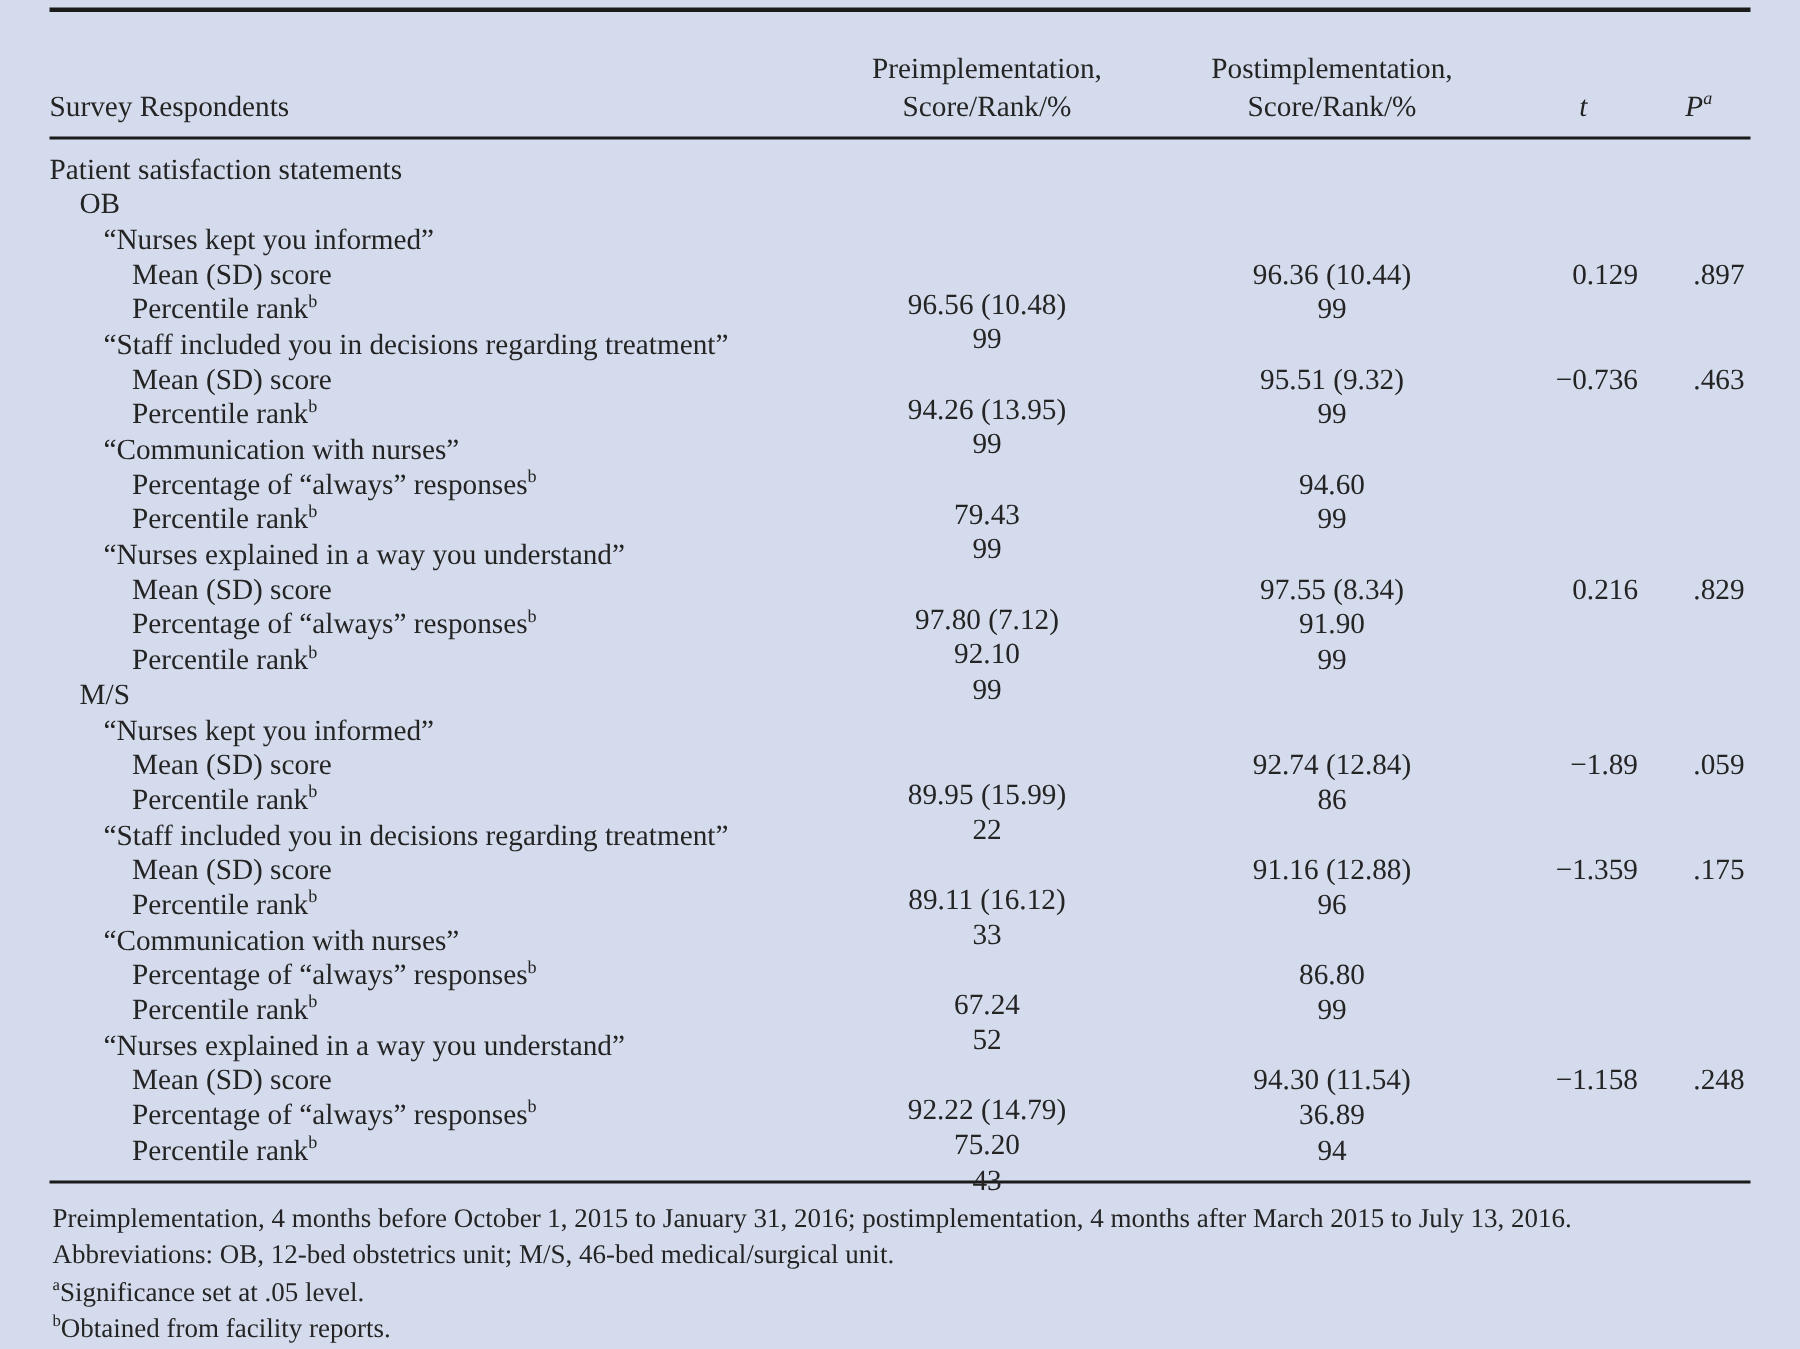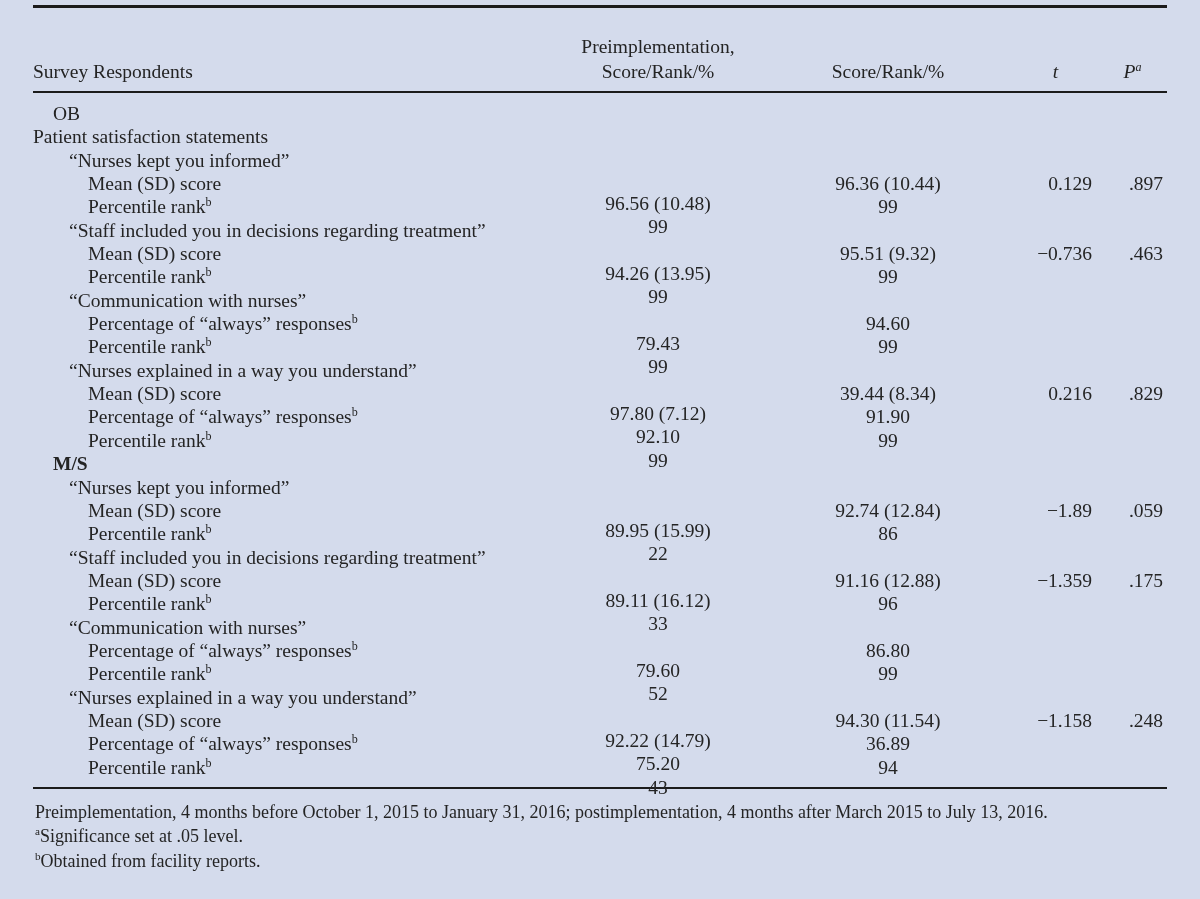--- a/index.html
+++ b/index.html
@@ -54,38 +54,39 @@
 
     <div class="rule rule-thick"></div>
 
     <div class="thead">
       <div class="c-label">Survey Respondents</div>
       <div class="c-pre th-center">
         <div>Preimplementation,</div>
         <div>Score/Rank/%</div>
       </div>
       <div class="c-post th-center">
+        <div>Postimplementation,</div>
         <div>Score/Rank/%</div>
       </div>
       <div class="c-t th-stat">t</div>
       <div class="c-p th-stat"><span>P</span><sup>a</sup></div>
     </div>
 
     <div class="rule"></div>
 
     <div class="tbody">
         <div class="trow">
+          <div class="c-label" style="padding-left: 0px;">Patient satisfaction statements</div>
+          <div class="c-pre"></div>
+          <div class="c-post"></div>
+          <div class="c-t"></div>
+          <div class="c-p"></div>
+        </div>
+        <div class="trow">
           <div class="c-label" style="padding-left: 20px;">OB</div>
-          <div class="c-pre"></div>
-          <div class="c-post"></div>
-          <div class="c-t"></div>
-          <div class="c-p"></div>
-        </div>
-        <div class="trow">
-          <div class="c-label" style="padding-left: 0px;">Patient satisfaction statements</div>
           <div class="c-pre"></div>
           <div class="c-post"></div>
           <div class="c-t"></div>
           <div class="c-p"></div>
         </div>
         <div class="trow">
           <div class="c-label" style="padding-left: 36px;">“Nurses kept you informed”</div>
           <div class="c-pre"></div>
           <div class="c-post"></div>
           <div class="c-t"></div>
@@ -150,40 +151,40 @@
         <div class="trow">
           <div class="c-label" style="padding-left: 36px;">“Nurses explained in a way you understand”</div>
           <div class="c-pre"></div>
           <div class="c-post"></div>
           <div class="c-t"></div>
           <div class="c-p"></div>
         </div>
         <div class="trow">
           <div class="c-label" style="padding-left: 55px;">Mean (SD) score</div>
           <div class="c-pre">97.80 (7.12)</div>
-          <div class="c-post">39.44 (8.34)</div>
+          <div class="c-post">97.55 (8.34)</div>
           <div class="c-t">0.216</div>
           <div class="c-p">.829</div>
         </div>
         <div class="trow">
           <div class="c-label" style="padding-left: 55px;">Percentage of “always” responses<sup>b</sup></div>
           <div class="c-pre">92.10</div>
           <div class="c-post">91.90</div>
           <div class="c-t"></div>
           <div class="c-p"></div>
         </div>
         <div class="trow">
           <div class="c-label" style="padding-left: 55px;">Percentile rank<sup>b</sup></div>
           <div class="c-pre">99</div>
           <div class="c-post">99</div>
           <div class="c-t"></div>
           <div class="c-p"></div>
         </div>
         <div class="trow">
-          <div class="c-label" style="padding-left: 20px; font-weight: bold;">M/S</div>
+          <div class="c-label" style="padding-left: 20px;">M/S</div>
           <div class="c-pre"></div>
           <div class="c-post"></div>
           <div class="c-t"></div>
           <div class="c-p"></div>
         </div>
         <div class="trow">
           <div class="c-label" style="padding-left: 36px;">“Nurses kept you informed”</div>
           <div class="c-pre"></div>
           <div class="c-post"></div>
           <div class="c-t"></div>
@@ -226,21 +227,21 @@
         </div>
         <div class="trow">
           <div class="c-label" style="padding-left: 36px;">“Communication with nurses”</div>
           <div class="c-pre"></div>
           <div class="c-post"></div>
           <div class="c-t"></div>
           <div class="c-p"></div>
         </div>
         <div class="trow">
           <div class="c-label" style="padding-left: 55px;">Percentage of “always” responses<sup>b</sup></div>
-          <div class="c-pre">79.60</div>
+          <div class="c-pre">67.24</div>
           <div class="c-post">86.80</div>
           <div class="c-t"></div>
           <div class="c-p"></div>
         </div>
         <div class="trow">
           <div class="c-label" style="padding-left: 55px;">Percentile rank<sup>b</sup></div>
           <div class="c-pre">52</div>
           <div class="c-post">99</div>
           <div class="c-t"></div>
           <div class="c-p"></div>
@@ -272,18 +273,19 @@
           <div class="c-post">94</div>
           <div class="c-t"></div>
           <div class="c-p"></div>
         </div>
       </div>
 
     <div class="rule"></div>
 
     <div class="footnotes">
       <div class="fnote"><sup></sup><span>Preimplementation, 4 months before October 1, 2015 to January 31, 2016; postimplementation, 4 months after March 2015 to July 13, 2016.</span></div>
+      <div class="fnote"><sup></sup><span>Abbreviations: OB, 12-bed obstetrics unit; M/S, 46-bed medical/surgical unit.</span></div>
       <div class="fnote"><sup>a</sup><span>Significance set at .05 level.</span></div>
       <div class="fnote"><sup>b</sup><span>Obtained from facility reports.</span></div>
     </div>
 
   </div>
 </div>
 
 </body></html>

